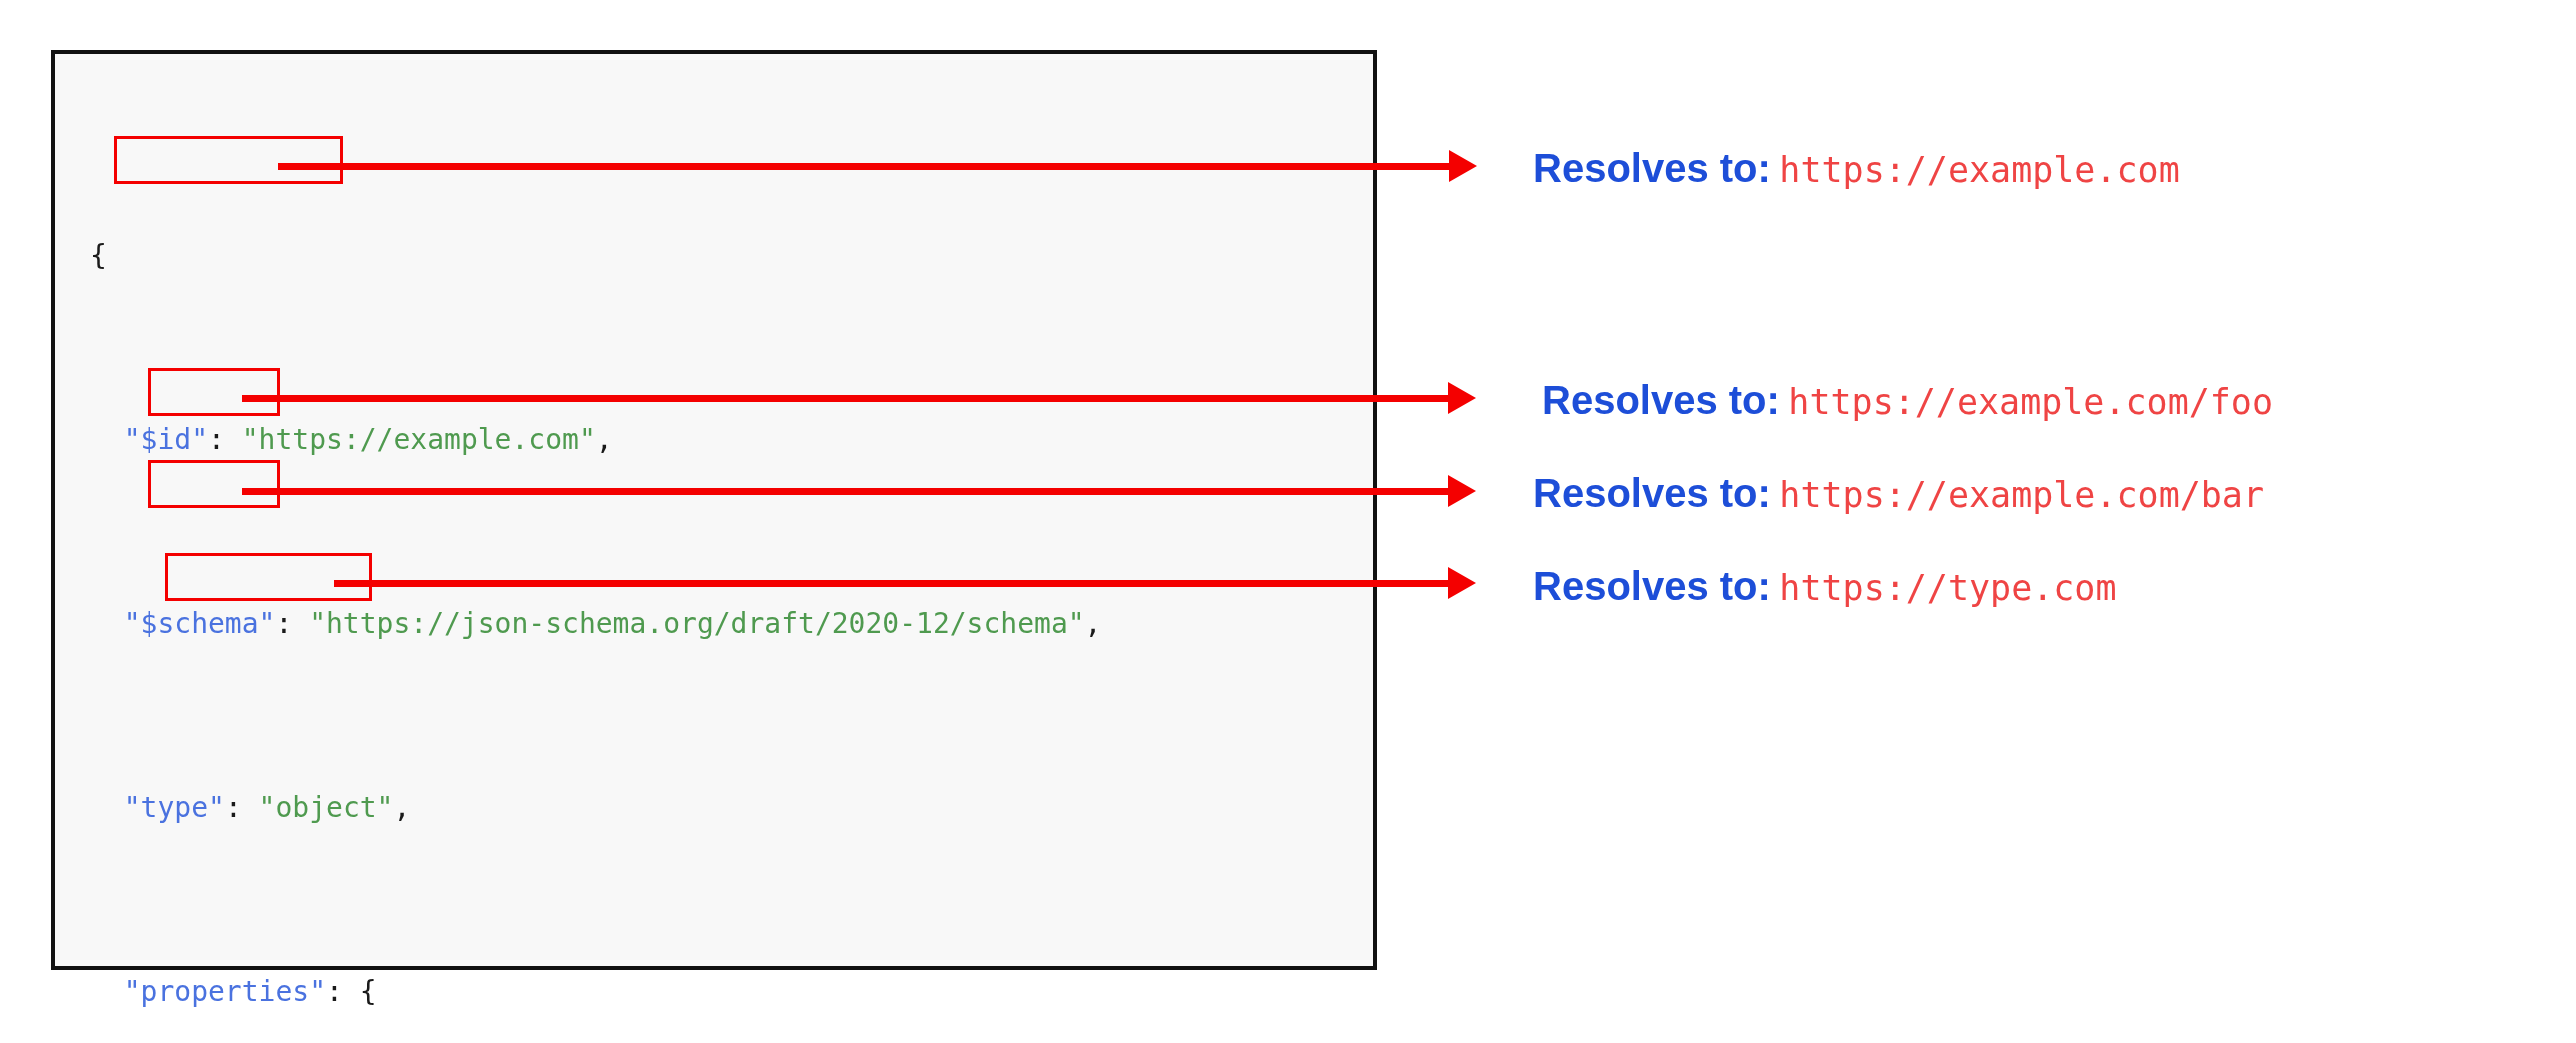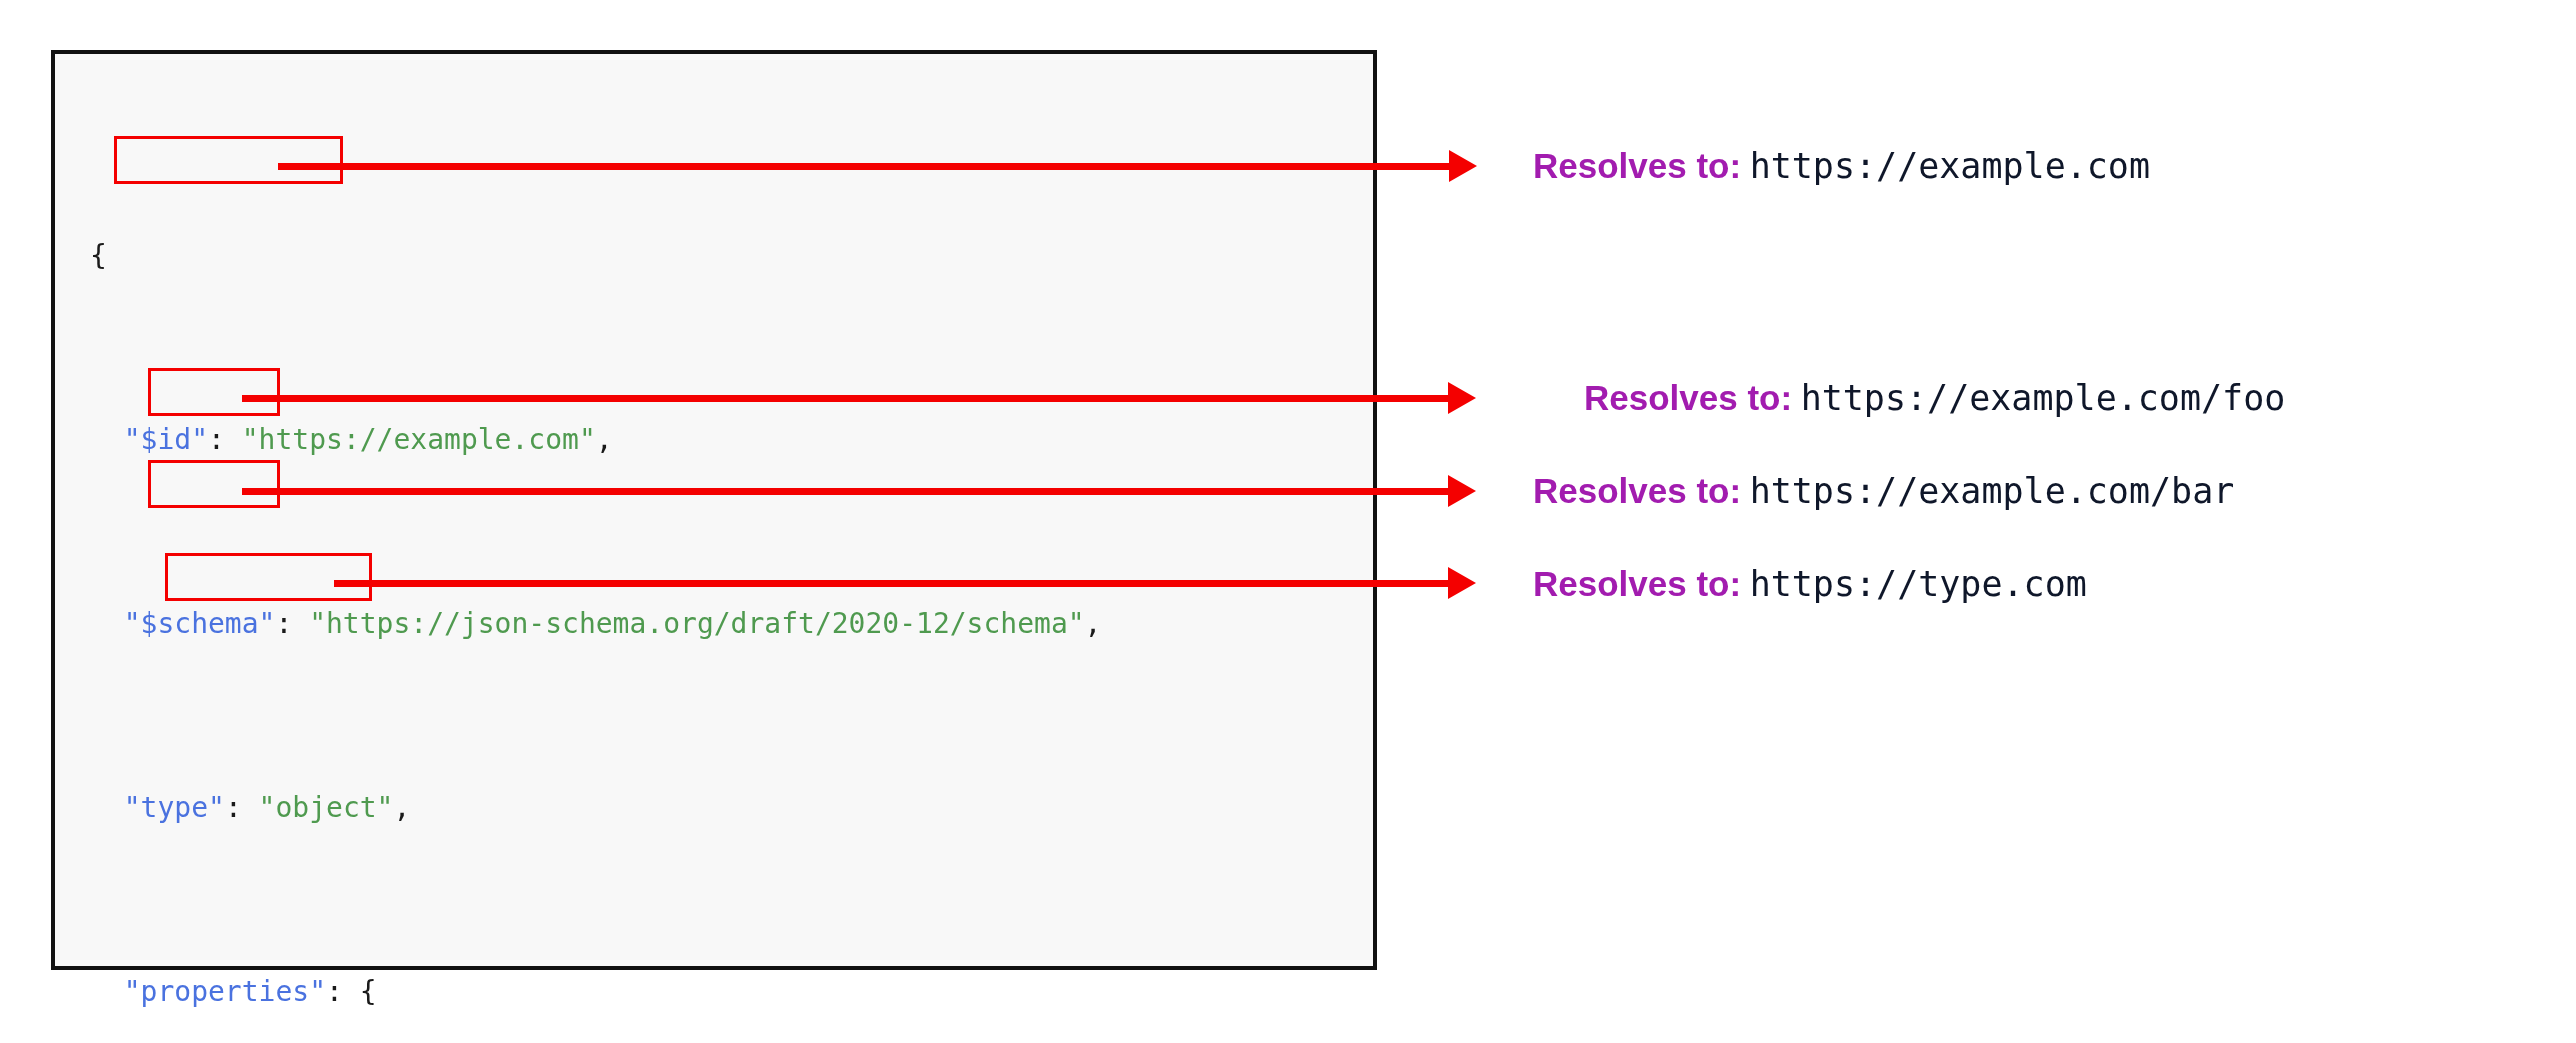--- a/index.html
+++ b/index.html
@@ -81,27 +81,27 @@
 
   
   .annotation {
     position: absolute;
     white-space: nowrap;
     line-height: 1;
   }
   .annotation .lead {
     font-family: "Liberation Sans", sans-serif;
     font-weight: bold;
-    font-size: 35px;
-    color: #a21caf;
+    font-size: 40px;
+    color: #1d4ed8;
   }
   .annotation .url {
     font-family: "DejaVu Sans Mono", "Liberation Mono", monospace;
     font-size: 35px;
-    color: #0f172a;
+    color: #ef4444;
     margin-left: 8.5px;
     margin-top: 40px;
   }
 </style>
 </head>
 <body>
 
 <div id="code-card">
 
   <div id="code-listing">
@@ -166,21 +166,21 @@
   <div class="head" style="left:1206px;"></div>
 </div>
 <div class="arrow" style="left:334px; top:583px; width:1142px;">
   <div class="shaft" style="width:1114px;"></div>
   <div class="head" style="left:1114px;"></div>
 </div>
 
 <div class="annotation" style="left:1533px; top:148px;">
   <span class="lead">Resolves to:</span><span class="url">https://example.com</span>
 </div>
-<div class="annotation" style="left:1584px; top:380px;">
+<div class="annotation" style="left:1542px; top:380px;">
   <span class="lead">Resolves to:</span><span class="url">https://example.com/foo</span>
 </div>
 <div class="annotation" style="left:1533px; top:473px;">
   <span class="lead">Resolves to:</span><span class="url">https://example.com/bar</span>
 </div>
 <div class="annotation" style="left:1533px; top:566px;">
   <span class="lead">Resolves to:</span><span class="url">https://type.com</span>
 </div>
 
 

